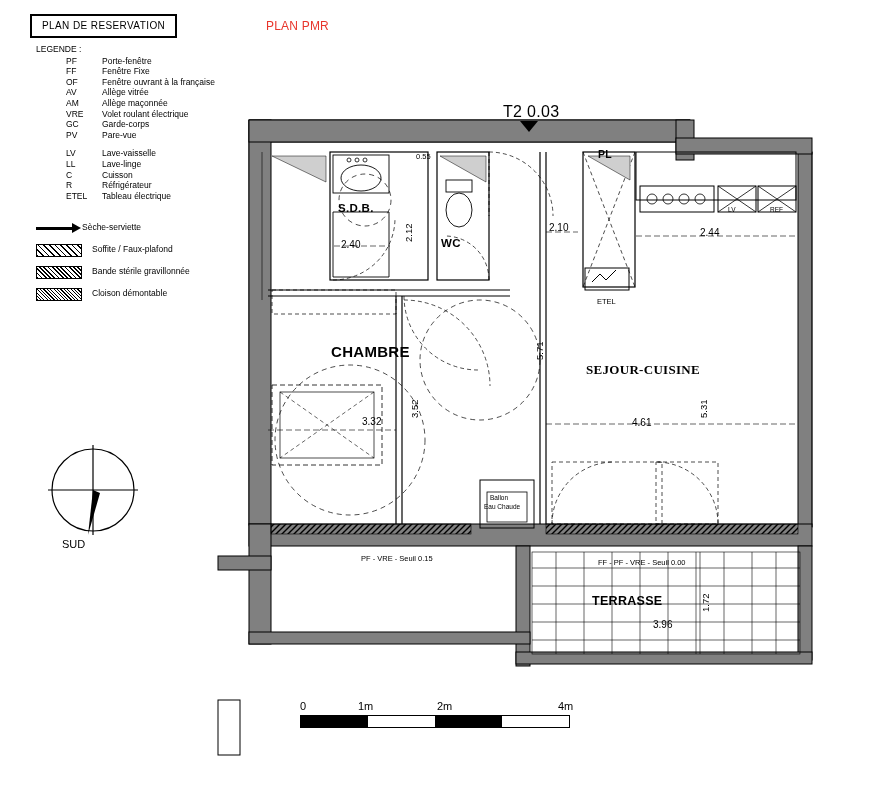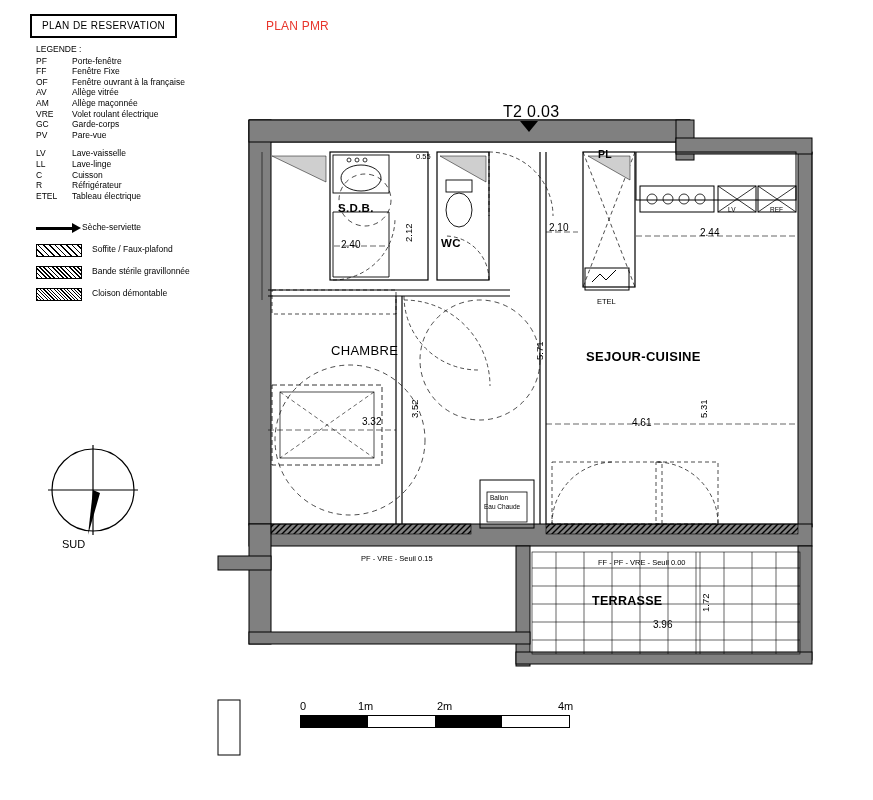--- a/index.html
+++ b/index.html
@@ -19,21 +19,21 @@
     padding:4px 10px 5px 10px;
     font-size:10px;font-weight:normal;letter-spacing:.4px;
   }
   #plan-pmr{
     left:266px;top:19px;
     color:#e8352b;font-size:12px;letter-spacing:.2px;
   }
   
   #legend{left:36px;top:44px;font-size:8.5px;line-height:10.6px;}
   #legend .lg-title{font-size:8.5px;margin-bottom:1px;}
-  #legend table{border-collapse:collapse;}
+  #legend table{border-collapse:collapse;margin-left:30px;}
   #legend td{padding:0;font-size:8.5px;line-height:10.6px;vertical-align:top;}
   #legend td.k{width:36px;}
   .lg-gap{height:8px;}
   
   #hatch-legend{left:36px;top:222px;font-size:8.5px;}
   #hatch-legend .row{display:flex;height:17px;margin-bottom:5px;}
   #hatch-legend .swatch{width:44px;height:11px;border:1px solid #000;margin-right:10px;}
   .hatch-diag{background:repeating-linear-gradient(45deg,#000 0 1px,#fff 1px 4px);}
   .hatch-dots{background:
      repeating-linear-gradient(45deg,#000 0 1.2px,#fff 1.2px 3px),
@@ -307,25 +307,25 @@
 <div class="abs" style="left:520px;top:121px;width:0;height:0;border-left:9px solid transparent;border-right:9px solid transparent;border-top:11px solid #000;"></div>
 
 <div class="abs plabel" style="left:338px;top:202px;font-weight:bold;">S.D.B.</div>
 <div class="abs dim" style="left:341px;top:239px;">2.40</div>
 <div class="abs dim-v" style="left:403px;top:242px;">2.12</div>
 <div class="abs tiny2" style="left:396px;top:152px;padding-left:20px;">0.55</div>
 
 <div class="abs plabel" style="left:441px;top:237px;font-weight:bold;">WC</div>
 <div class="abs plabel" style="left:598px;top:148px;font-weight:bold;font-size:10.5px;">PL</div>
 
-<div class="abs plabel" style="left:331px;top:343px;font-weight:normal;font-size:13px;">CHAMBRE</div>
+<div class="abs plabel" style="left:331px;top:343px;font-weight:bold;font-size:15px;">CHAMBRE</div>
 <div class="abs dim" style="left:362px;top:416px;">3.32</div>
 <div class="abs dim-v" style="left:409px;top:418px;">3.52</div>
 
-<div class="abs plabel" style="left:586px;top:349px;font-weight:bold;font-size:13px;">SEJOUR-CUISINE</div>
+<div class="abs plabel" style="left:586px;top:362px;font-weight:bold;font-size:13px;font-family:Liberation Serif, serif;">SEJOUR-CUISINE</div>
 <div class="abs dim" style="left:632px;top:417px;">4.61</div>
 <div class="abs dim-v" style="left:698px;top:418px;">5.31</div>
 <div class="abs dim-v" style="left:534px;top:360px;">5.71</div>
 <div class="abs dim" style="left:549px;top:222px;">2.10</div>
 <div class="abs dim" style="left:700px;top:227px;">2.44</div>
 
 <div class="abs tiny2" style="left:597px;top:297px;">ETEL</div>
 <div class="abs tiny" style="left:728px;top:206px;">LV</div>
 <div class="abs tiny" style="left:770px;top:206px;">REF</div>
 <div class="abs tiny" style="left:490px;top:494px;">Ballon</div>

